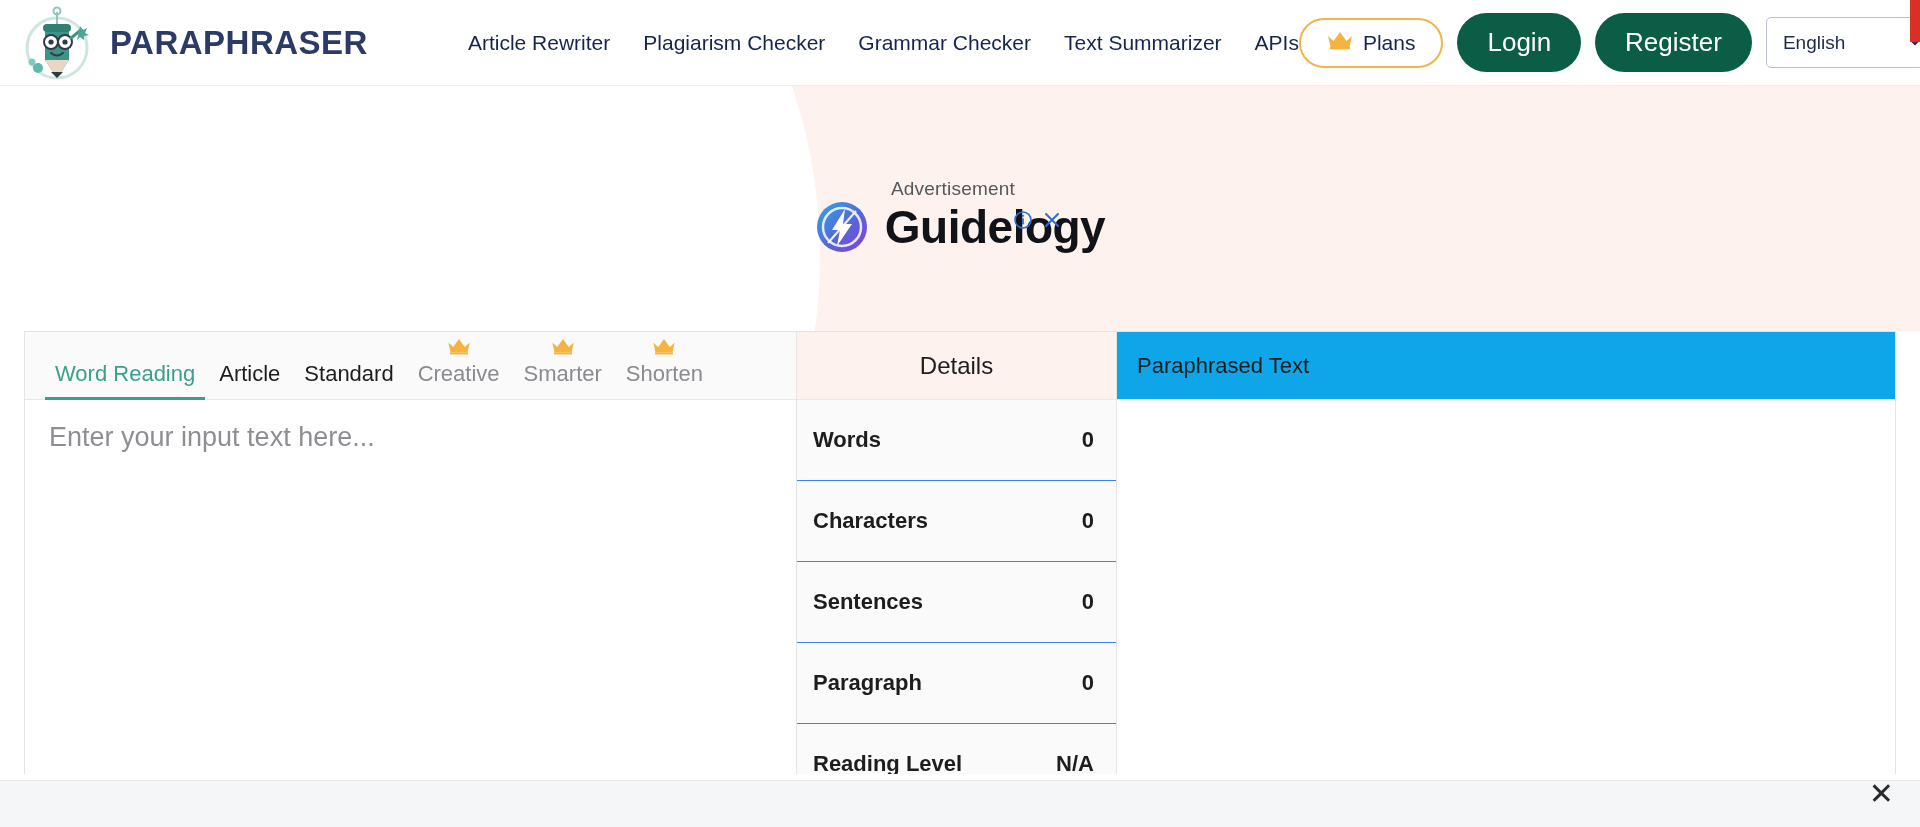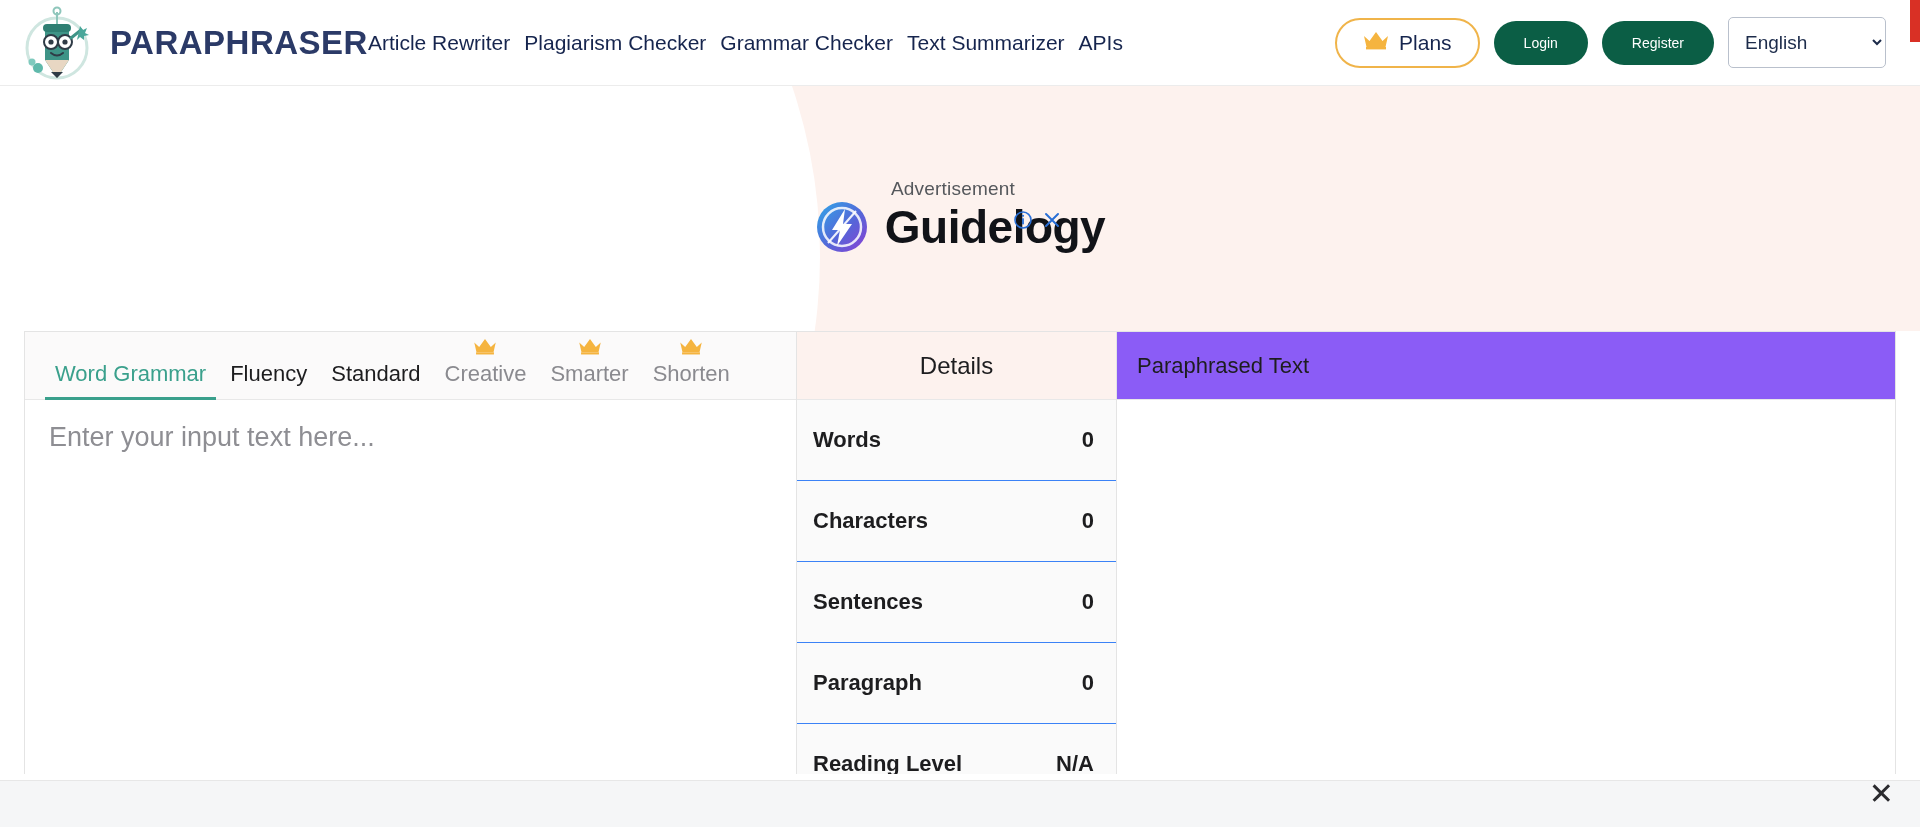--- a/index.html
+++ b/index.html
@@ -22,21 +22,22 @@
     z-index: 40;
   }
   .brand { display: flex; align-items: center; gap: 14px; flex-shrink: 0; }
   .brand-mark { width: 78px; height: 78px; position: relative; flex-shrink: 0; }
   .brand-name {
     font-size: 33px; font-weight: bold; letter-spacing: .5px;
     color: #2b3a67; white-space: nowrap;
   }
 
   .nav {
-    display: flex; align-items: center; gap: 14px;
+    display: flex; align-items: center; gap: 33px;
+    margin-left: 100px;
   }
   .nav-link {
     font-size: 21px; color: #16254e; white-space: nowrap;
     cursor: pointer; text-decoration: none;
   }
 
   .header-right {
     margin-left: auto; display: flex; align-items: center; gap: 14px;
   }
   .btn-plans {
@@ -44,21 +45,21 @@
     border: 2px solid #f0b44a; border-radius: 999px;
     padding: 11px 26px; background: #fff; cursor: pointer;
   }
   .btn-plans .label { font-size: 21px; color: #16254e; }
   .crown {
     width: 26px; height: 19px; display: inline-block; position: relative;
   }
   .crown svg { display: block; }
   .btn-login, .btn-register {
     background: #0b5e45; color: #ffffff;
-    font-size: 14px; border: none; border-radius: 999px;
+    font-size: 26px; border: none; border-radius: 999px;
     padding: 14px 30px; cursor: pointer; white-space: nowrap;
     font-family: "Liberation Sans", sans-serif;
   }
   .lang-select {
     font-size: 19px; color: #1c2b4a;
     padding: 13px 12px; min-width: 158px;
     border: 1px solid #b9c0cc; border-radius: 5px;
     background: #ffffff; cursor: pointer;
     font-family: "Liberation Sans", sans-serif;
   }
@@ -175,21 +176,21 @@
     background: #fafafa;
   }
   .detail-label { font-size: 22px; font-weight: bold; color: #1d1d1f; }
   .detail-value { font-size: 22px; font-weight: bold; color: #1d1d1f; }
 
   
   .output-pane { flex: 1; display: flex; flex-direction: column; }
   .output-head {
     height: 68px; display: flex; align-items: center;
     padding: 0 20px;
-    background: #8b5cf6; border-bottom: 1px solid #e8e8e8;
+    background: #0ea5e9; border-bottom: 1px solid #e8e8e8;
     font-size: 22px; color: #1d1d1f;
   }
   .output-area { flex: 1; background: #ffffff; }
 
   
   .bottom-bar {
     position: absolute; left: 0; right: 0; bottom: 0;
     height: 47px; background: #f5f6f7;
     border-top: 1px solid #e7e7e7;
     display: flex; align-items: center; justify-content: flex-end;
@@ -297,24 +298,24 @@
     </span>
     <span class="ad-logo-text">Guidelogy</span>
   </div>
 </div>
 
 <div class="workspace">
 
   <div class="editor-pane">
     <div class="tabs">
       <div class="tab active">
-        <span>Word Grammar</span>
+        <span>Word Reading</span>
       </div>
       <div class="tab">
-        <span>Fluency</span>
+        <span>Article</span>
       </div>
       <div class="tab">
         <span>Standard</span>
       </div>
       <div class="tab locked">
         <span class="tab-crown">
           <svg width="24" height="17" viewBox="0 0 26 19">
             <path d="M1 5 l5.5 5 L13 1 l6.5 9 L25 5 l-2.5 11 h-19 z" fill="#f5b43f"></path>
             <rect x="3" y="16" width="20" height="2.4" fill="#f5b43f"></rect>
           </svg>

